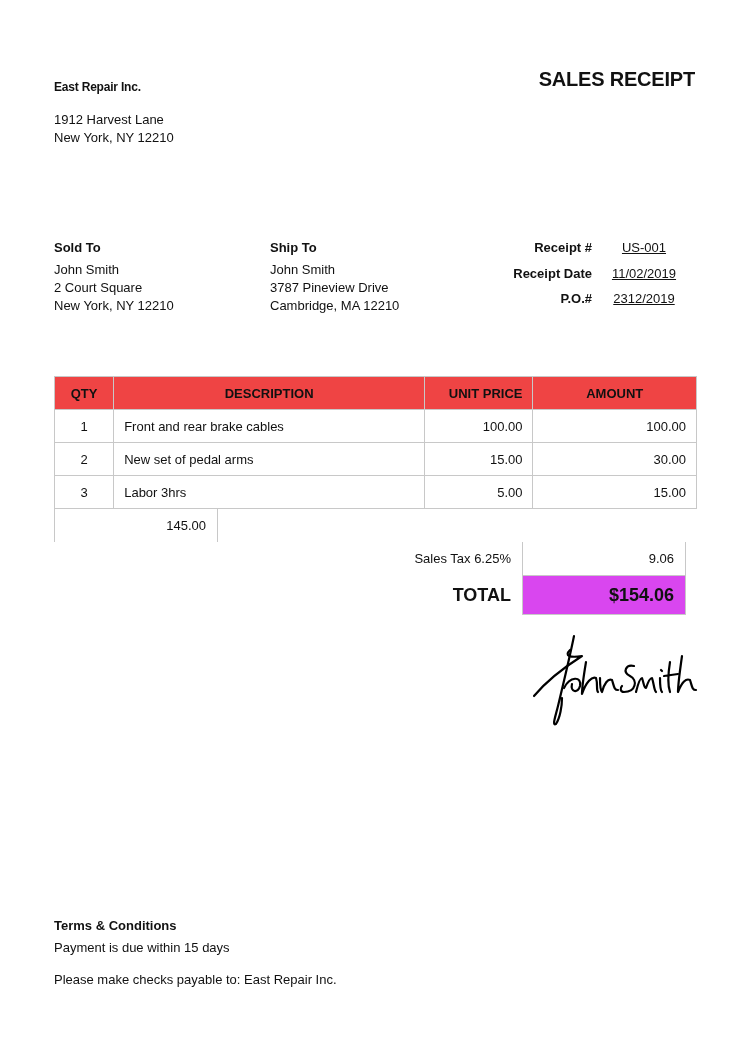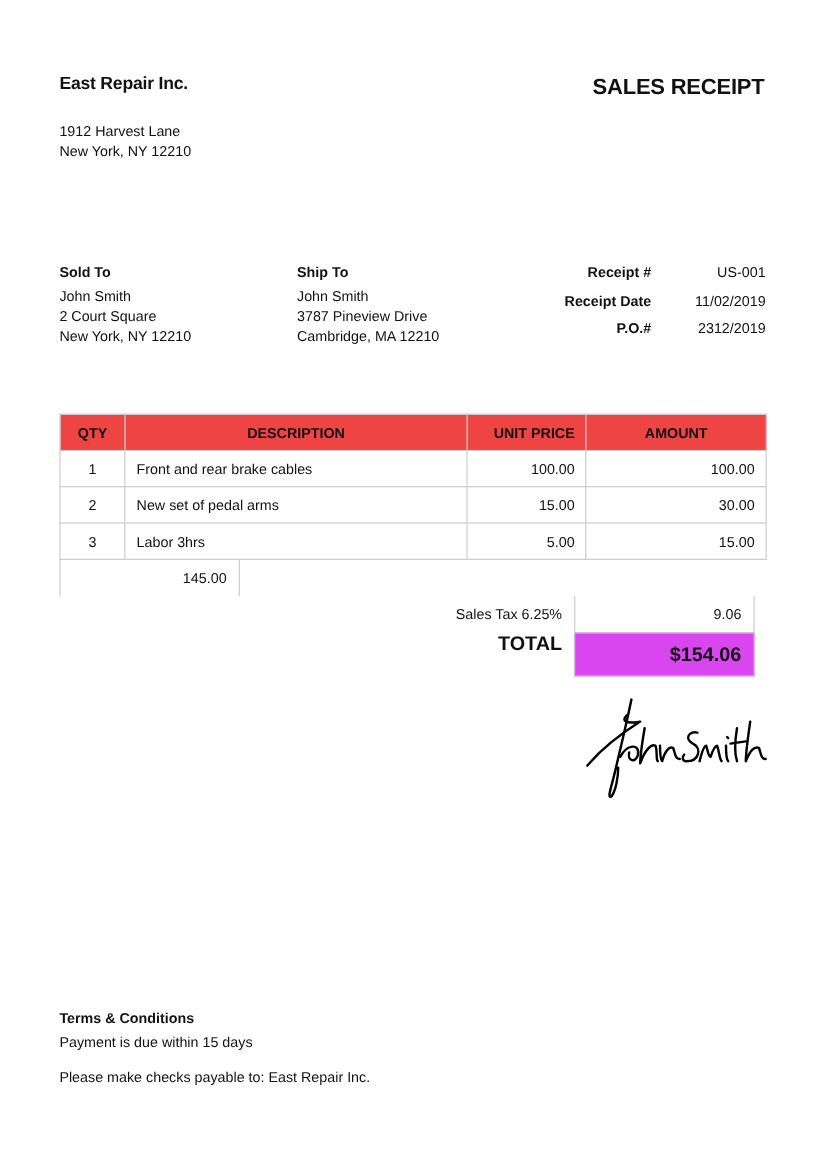--- a/index.html
+++ b/index.html
@@ -1,54 +1,54 @@
 <!DOCTYPE html>
 <html><head>
 <meta charset="utf-8">
 <style>
   html, body { margin: 0; padding: 0; background: #ffffff; }
   body {
     width: 750px; height: 1061px; position: relative; overflow: hidden;
     font-family: "Liberation Sans", sans-serif; color: #111111;
   }
   .abs { position: absolute; }
-  .company { left: 54px; top: 68px; font-size: 16px; font-weight: bold; letter-spacing: -0.2px; }
+  .company { left: 54px; top: 80px; font-size: 12px; font-weight: bold; letter-spacing: -0.2px; }
   .doc-title { right: 55px; top: 68px; font-size: 20px; font-weight: bold; letter-spacing: -0.2px; }
   .addr-line { font-size: 13px; line-height: 18px; }
   .company-address { left: 54px; top: 111px; }
 
   .block-head { font-size: 13px; font-weight: bold; line-height: 18px; }
   .block-line { font-size: 13px; line-height: 18px; }
   .sold-to { left: 54px; top: 239px; }
   .ship-to { left: 270px; top: 239px; }
   .sold-to .block-head, .ship-to .block-head { margin-bottom: 4px; }
 
   .meta { left: 480px; top: 239px; width: 216px; }
   .meta-row { display: flex; height: 25.7px; align-items: flex-start; font-size: 13px; line-height: 18px; }
   .meta-label { width: 112px; text-align: right; font-weight: bold; }
-  .meta-value { flex: 1; text-align: right; }
+  .meta-value { flex: 1; text-align: center; text-decoration: underline; }
 
   table.items {
     position: absolute; left: 54px; top: 376px; width: 643px;
     border-collapse: collapse; font-size: 13px;
   }
   table.items th, table.items td { border: 1px solid #c8c8c8; height: 32px; padding: 0 10px; }
   table.items th { background: #ef4444; font-weight: bold; text-align: center; }
   .c-qty { width: 38px; text-align: center; }
   .c-desc { width: 289px; text-align: left; }
   .c-unit { width: 87px; text-align: right; }
   .c-amt { width: 142px; text-align: right; }
 
   .totals { left: 54px; top: 509px; width: 643px; }
   .tot-row { display: flex; font-size: 13px; }
   .tot-label { width: 468px; text-align: right; padding-right: 11px; box-sizing: border-box; }
   .tot-value { width: 164px; text-align: right; padding-right: 11px; box-sizing: border-box;
                border-left: 1px solid #c8c8c8; border-right: 1px solid #c8c8c8; }
   .tot-row.sub { height: 33px; align-items: center; }
-  .tot-row.grand { height: 40px; align-items: flex-start; }
+  .tot-row.grand { height: 40px; align-items: center; }
   .tot-row.grand .tot-label { font-size: 18px; font-weight: bold; }
   .tot-row.grand .tot-value { font-size: 18px; font-weight: bold; background: #d946ef;
                              border-top: 1px solid #c8c8c8; border-bottom: 1px solid #c8c8c8; height: 40px;
                              display: flex; align-items: center; justify-content: flex-end; }
 
   .signature { left: 530px; top: 626px; width: 170px; height: 105px; }
 
   .terms { left: 54px; top: 917px; }
   .terms .block-head { margin-bottom: 4px; }
   .terms .spacer { height: 14px; }

